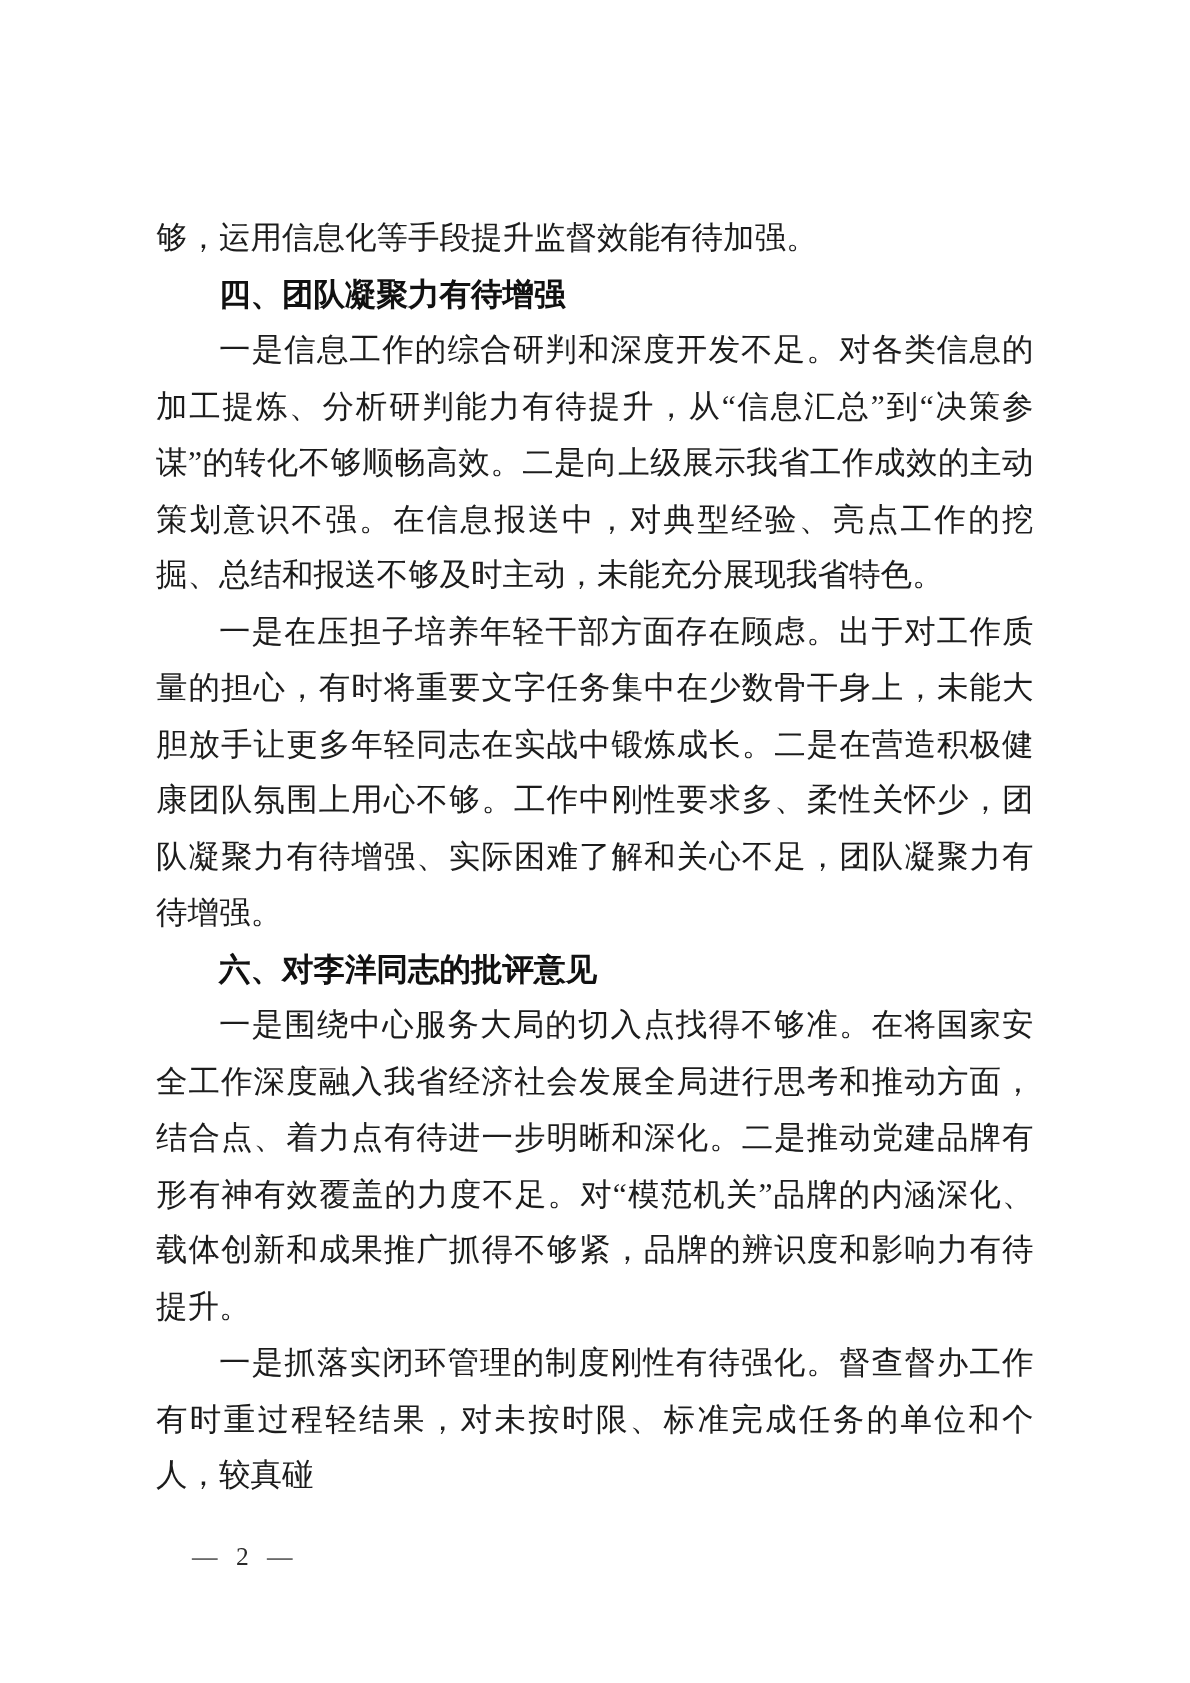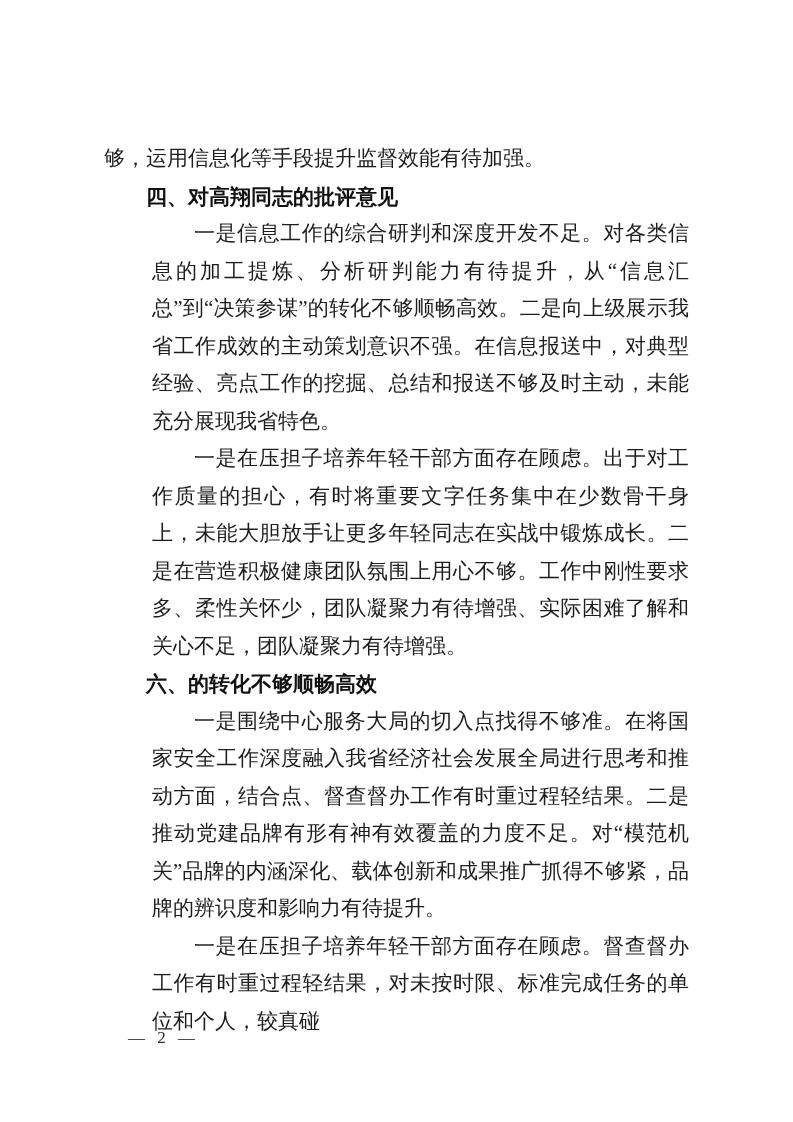--- a/index.html
+++ b/index.html
@@ -25,21 +25,21 @@
     top: 140px;
     width: 585px;
   }
   .para, .cont, .heading {
     font-size: 21px;
     line-height: 37.5px;
     text-align: justify;
     text-justify: inter-ideograph;
     word-break: break-all;
   }
-  .para { text-indent: 2em; margin-left: 48px; }
+  .para { text-indent: 2em; }
   .cont { text-indent: 0; }
   .heading {
     text-indent: 2em;
     font-family: "Liberation Sans", "DejaVu Sans", sans-serif;
     font-weight: bold;
     color: #111111;
     text-align: left;
   }
   .footer {
     position: absolute;
@@ -50,22 +50,22 @@
     color: #2b2b2b;
     font-family: "Liberation Serif", "DejaVu Serif", serif;
   }
 </style>
 </head>
 <body>
 
 <div class="page">
   <div class="content">
     <p class="cont">够，运用信息化等手段提升监督效能有待加强。</p>
-    <p class="heading">四、对高翔同志的批评意见</p>
+    <p class="heading">四、团队凝聚力有待增强</p>
     <p class="para">一是信息工作的综合研判和深度开发不足。对各类信息的加工提炼、分析研判能力有待提升，从“信息汇总”到“决策参谋”的转化不够顺畅高效。二是向上级展示我省工作成效的主动策划意识不强。在信息报送中，对典型经验、亮点工作的挖掘、总结和报送不够及时主动，未能充分展现我省特色。</p>
     <p class="para">一是在压担子培养年轻干部方面存在顾虑。出于对工作质量的担心，有时将重要文字任务集中在少数骨干身上，未能大胆放手让更多年轻同志在实战中锻炼成长。二是在营造积极健康团队氛围上用心不够。工作中刚性要求多、柔性关怀少，团队凝聚力有待增强、实际困难了解和关心不足，团队凝聚力有待增强。</p>
-    <p class="heading">六、的转化不够顺畅高效</p>
-    <p class="para">一是围绕中心服务大局的切入点找得不够准。在将国家安全工作深度融入我省经济社会发展全局进行思考和推动方面，结合点、督查督办工作有时重过程轻结果。二是推动党建品牌有形有神有效覆盖的力度不足。对“模范机关”品牌的内涵深化、载体创新和成果推广抓得不够紧，品牌的辨识度和影响力有待提升。</p>
-    <p class="para">一是在压担子培养年轻干部方面存在顾虑。督查督办工作有时重过程轻结果，对未按时限、标准完成任务的单位和个人，较真碰</p>
+    <p class="heading">六、对李洋同志的批评意见</p>
+    <p class="para">一是围绕中心服务大局的切入点找得不够准。在将国家安全工作深度融入我省经济社会发展全局进行思考和推动方面，结合点、着力点有待进一步明晰和深化。二是推动党建品牌有形有神有效覆盖的力度不足。对“模范机关”品牌的内涵深化、载体创新和成果推广抓得不够紧，品牌的辨识度和影响力有待提升。</p>
+    <p class="para">一是抓落实闭环管理的制度刚性有待强化。督查督办工作有时重过程轻结果，对未按时限、标准完成任务的单位和个人，较真碰</p>
   </div>
 
   <div class="footer">— 2 —</div>
 </div>
 
 </body></html>

